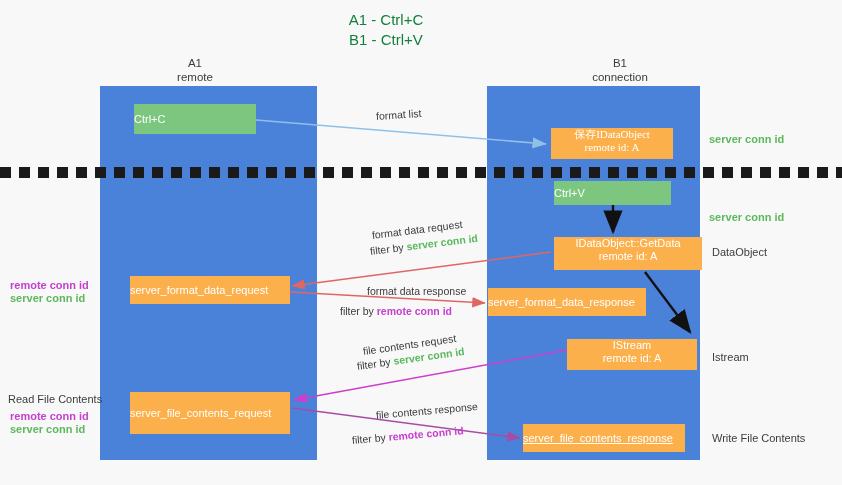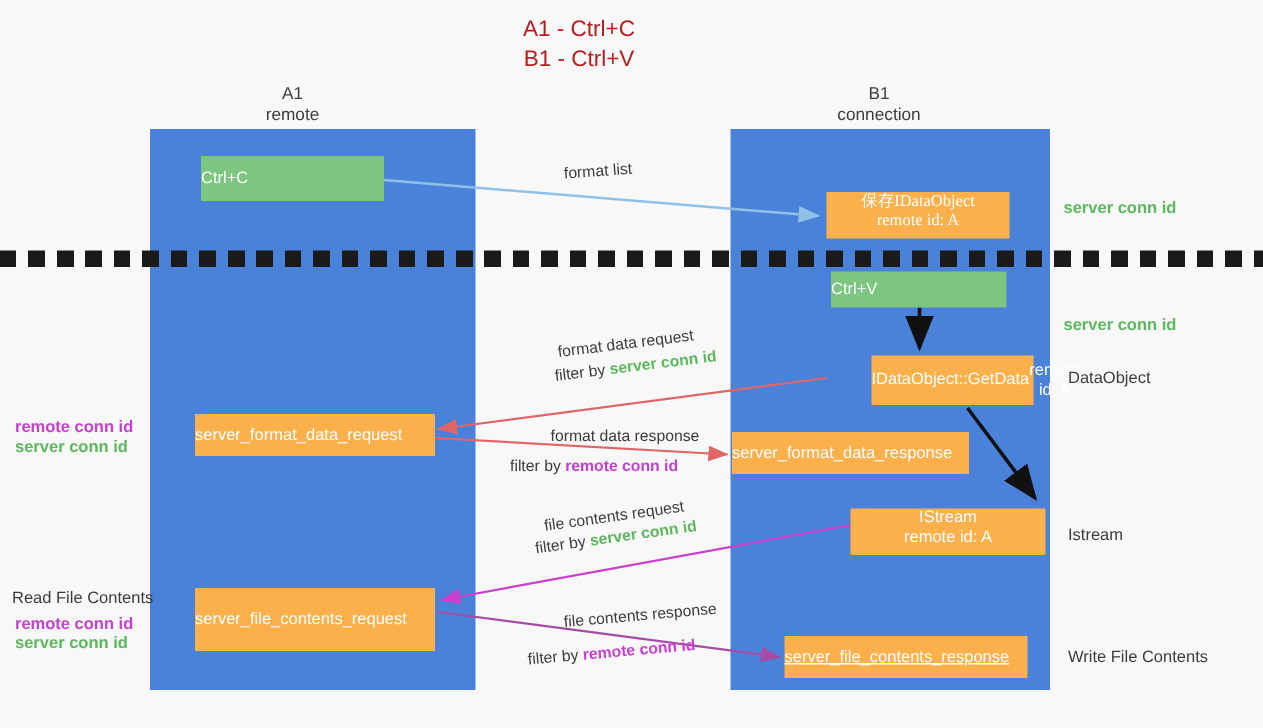--- a/index.html
+++ b/index.html
@@ -9,21 +9,21 @@
     font-family:"Liberation Sans","DejaVu Sans",sans-serif;
     color:#3c3c3c;
     overflow:hidden;
     position:relative;
   }
   #stage{position:absolute;left:0;top:0;width:842px;height:485px;}
   #svg-layer{position:absolute;left:0;top:0;width:842px;height:485px;pointer-events:none;}
 
   .title{
     position:absolute;left:0;top:10px;width:772px;
-    text-align:center;font-size:15px;line-height:20px;color:#b91c1c;
+    text-align:center;font-size:15px;line-height:20px;color:#15803d;
   }
 
   .col-head{
     position:absolute;text-align:center;font-size:11.5px;line-height:14px;color:#3c3c3c;
   }
   .col-head .c1{display:block;}
   .col-head .c2{display:block;}
 
   .lane{position:absolute;background:#4a82da;}
 
@@ -65,21 +65,21 @@
     <div>B1 - Ctrl+V</div>
   </div>
 
   <div class="lane" style="left:100px;top:86px;width:217px;height:374px;"></div>
   <div class="lane" style="left:487px;top:86px;width:213px;height:374px;"></div>
 
   <div class="col-head" style="left:140px;top:56px;width:110px;">
     <span class="c1">A1</span>
     <span class="c2">remote</span>
   </div>
-  <div class="col-head" style="left:531px;top:56px;width:110px;">
+  <div class="col-head" style="left:565px;top:56px;width:110px;">
     <span class="c1">B1</span>
     <span class="c2">connection</span>
   </div>
 
   <svg id="svg-layer" viewBox="0 0 842 485">
     <defs>
       <marker id="ah-blue" markerWidth="9" markerHeight="7" refX="8.5" refY="3.5" orient="auto">
         <polygon points="0,0 9,3.5 0,7" fill="#8fc0e8"></polygon>
       </marker>
       <marker id="ah-red" markerWidth="9" markerHeight="7" refX="8.5" refY="3.5" orient="auto">
@@ -123,21 +123,21 @@
     <span>server_file_contents_request</span>
   </div>
 
   <div class="box orange" style="left:551px;top:128px;width:122px;height:31px;flex-direction:column;font-family:Liberation Serif, serif;">
     <span>保存IDataObject</span>
     <span>remote id: A</span>
   </div>
   <div class="box green" style="left:554px;top:181px;width:117px;height:24px;">
     <span>Ctrl+V</span>
   </div>
-  <div class="box orange" style="left:581px;top:237px;width:108px;height:33px;flex-direction:row;">
+  <div class="box orange" style="left:554px;top:237px;width:148px;height:33px;flex-direction:column;">
     <span>IDataObject::GetData</span>
     <span>remote id: A</span>
   </div>
   <div class="box orange" style="left:488px;top:288px;width:158px;height:28px;">
     <span>server_format_data_response</span>
   </div>
   <div class="box orange" style="left:567px;top:339px;width:130px;height:31px;flex-direction:column;">
     <span>IStream</span>
     <span>remote id: A</span>
   </div>

